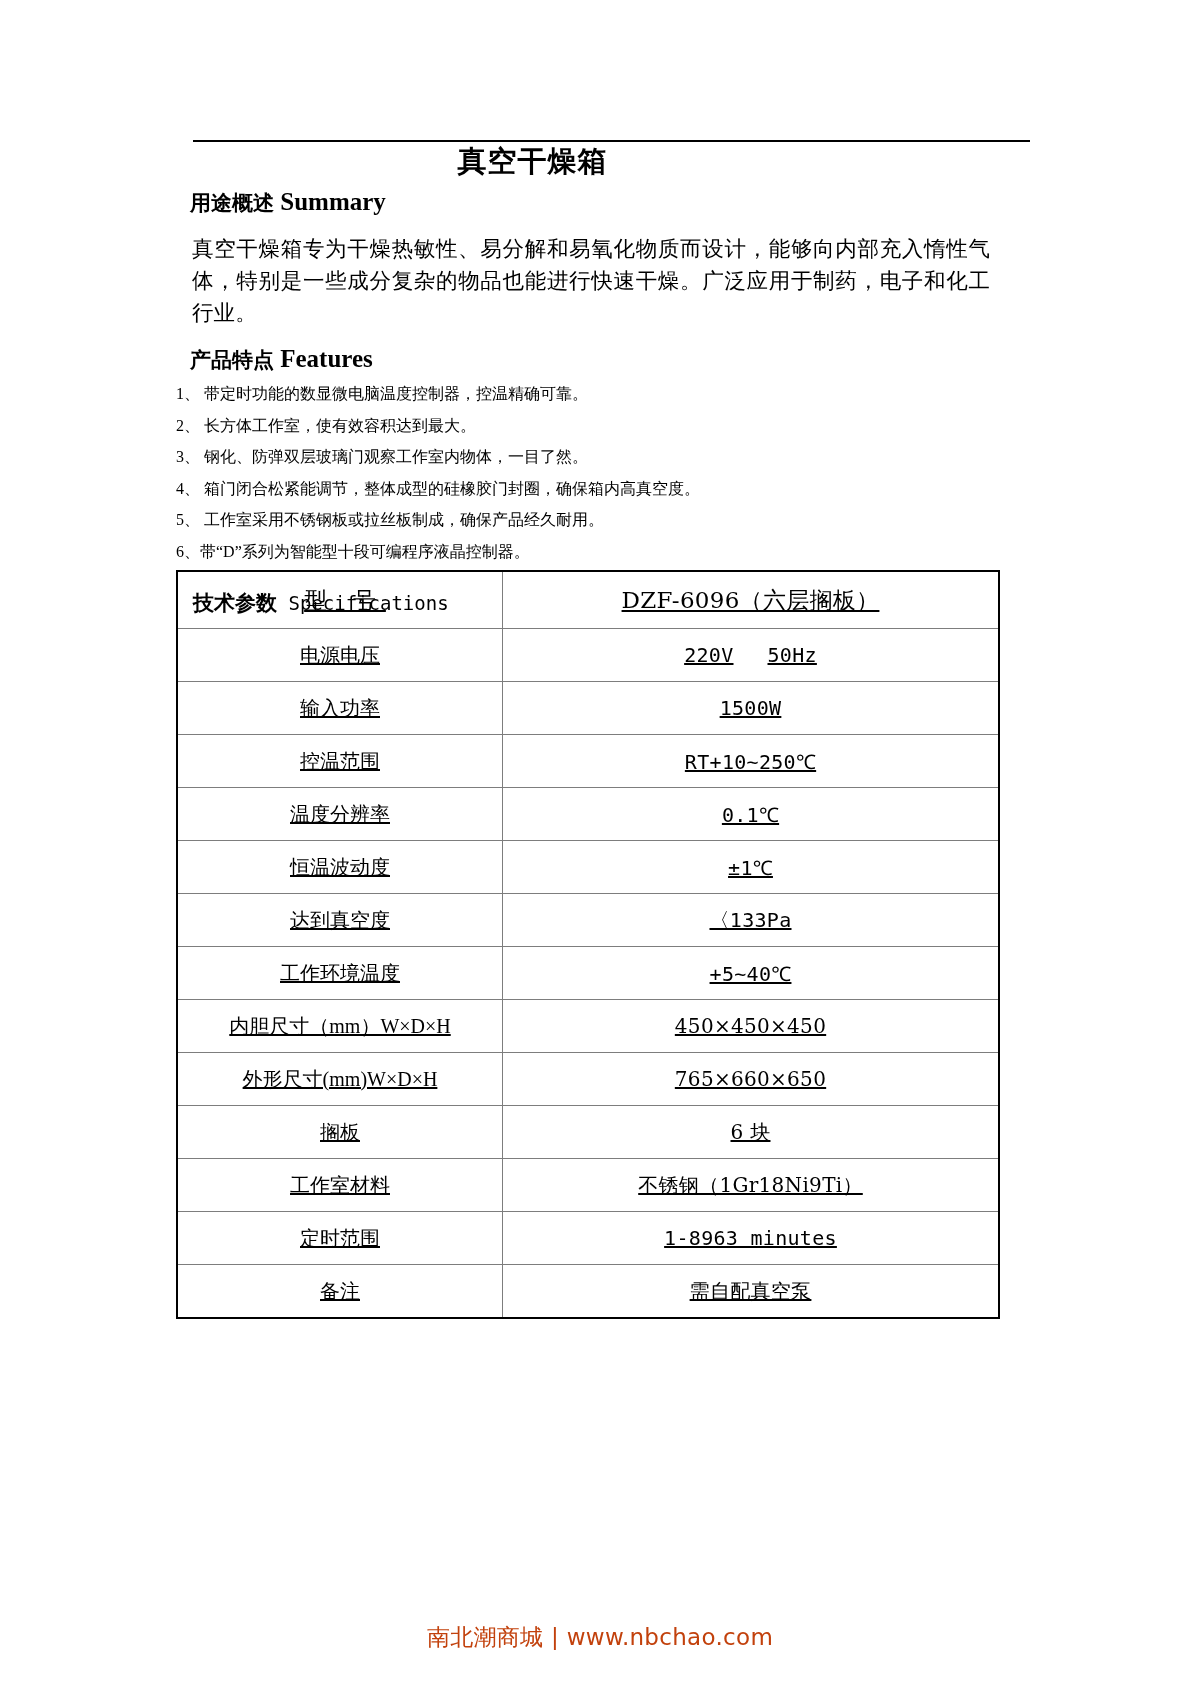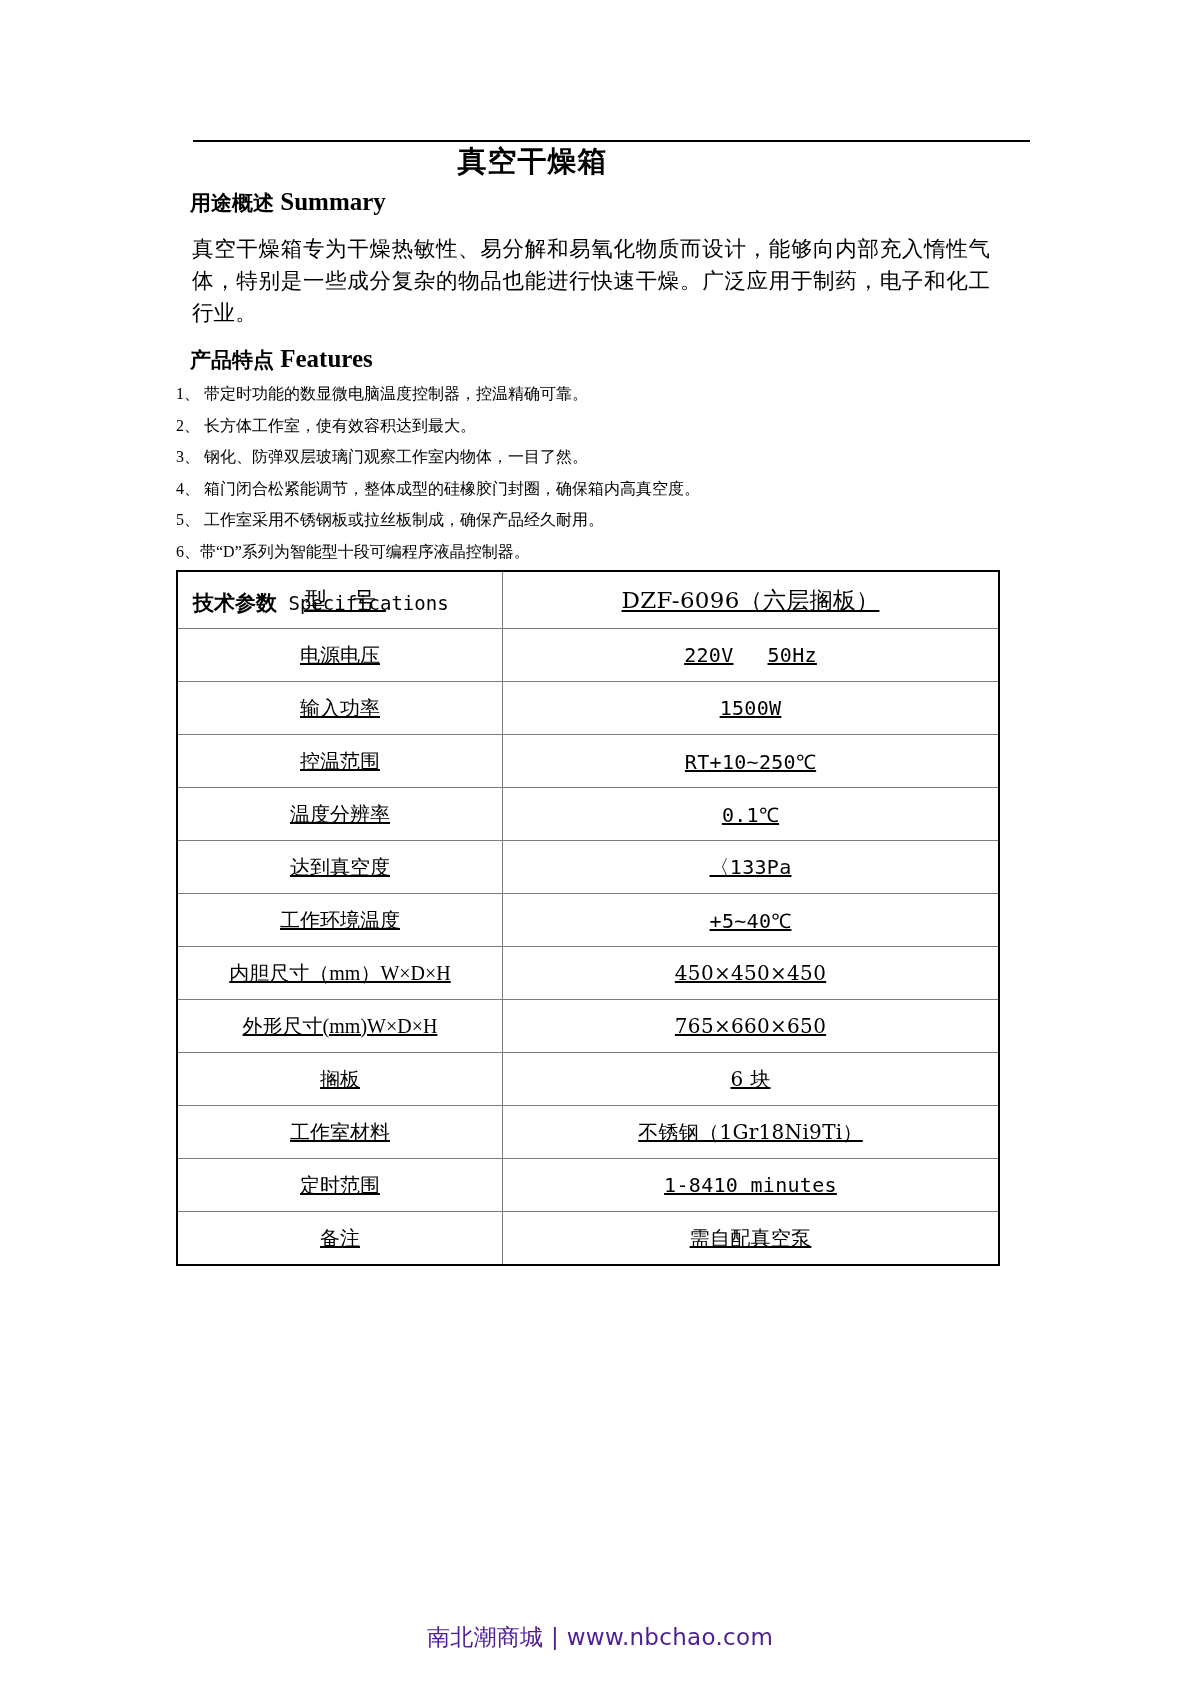--- a/index.html
+++ b/index.html
@@ -153,21 +153,21 @@
 
   
   .footer {
     position: absolute;
     left: 0;
     top: 1622px;
     width: 1200px;
     text-align: center;
     font-size: 23px;
     font-family: "DejaVu Sans", "Liberation Sans", sans-serif;
-    color: #4c1d95;
+    color: #c2410c;
     letter-spacing: 0.3px;
   }
 </style>
 </head>
 <body>
 
 <div class="page">
 
   <div class="top-rule"></div>
 
@@ -220,20 +220,24 @@
       <tr>
         <td>控温范围</td>
         <td class="val mono">RT+10~250℃</td>
       </tr>
 
       <tr>
         <td>温度分辨率</td>
         <td class="val mono">0.1℃</td>
       </tr>
 
+      <tr>
+        <td>恒温波动度</td>
+        <td class="val mono">±1℃</td>
+      </tr>
 
       <tr>
         <td>达到真空度</td>
         <td class="val mono">〈133Pa</td>
       </tr>
 
       <tr>
         <td>工作环境温度</td>
         <td class="val mono">+5~40℃</td>
       </tr>
@@ -253,21 +257,21 @@
         <td class="val">6 块</td>
       </tr>
 
       <tr>
         <td>工作室材料</td>
         <td class="val">不锈钢（1Gr18Ni9Ti）</td>
       </tr>
 
       <tr>
         <td>定时范围</td>
-        <td class="val mono">1-8410 minutes</td>
+        <td class="val mono">1-8963 minutes</td>
       </tr>
 
       <tr>
         <td>备注</td>
         <td class="val">需自配真空泵</td>
       </tr>
     </tbody>
   </table>
 
   <div class="footer">南北潮商城 | www.nbchao.com</div>

